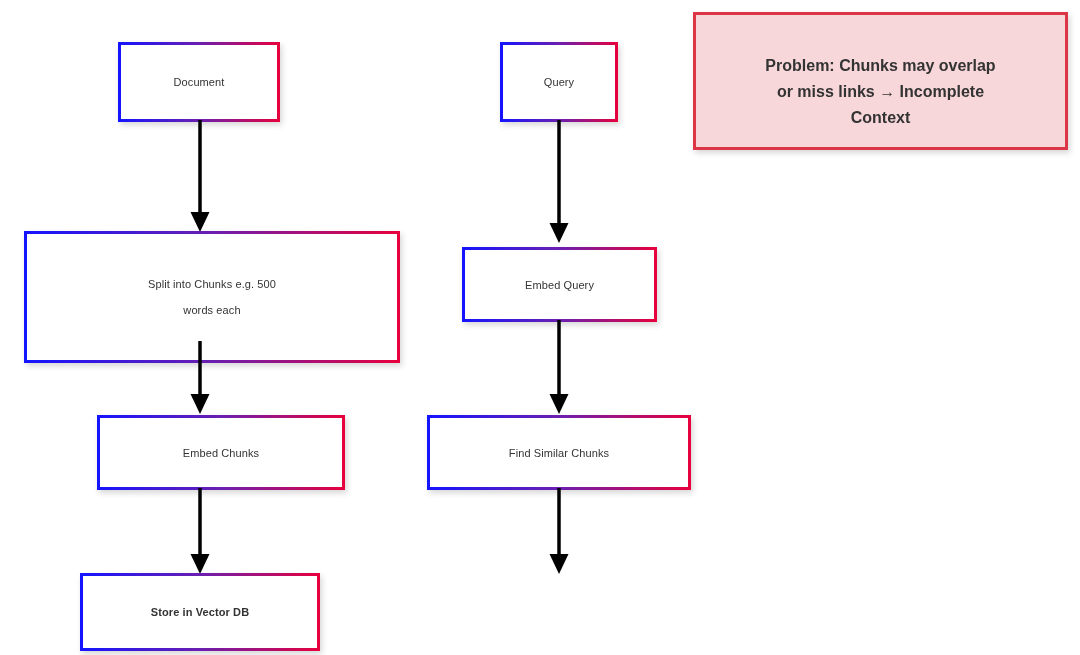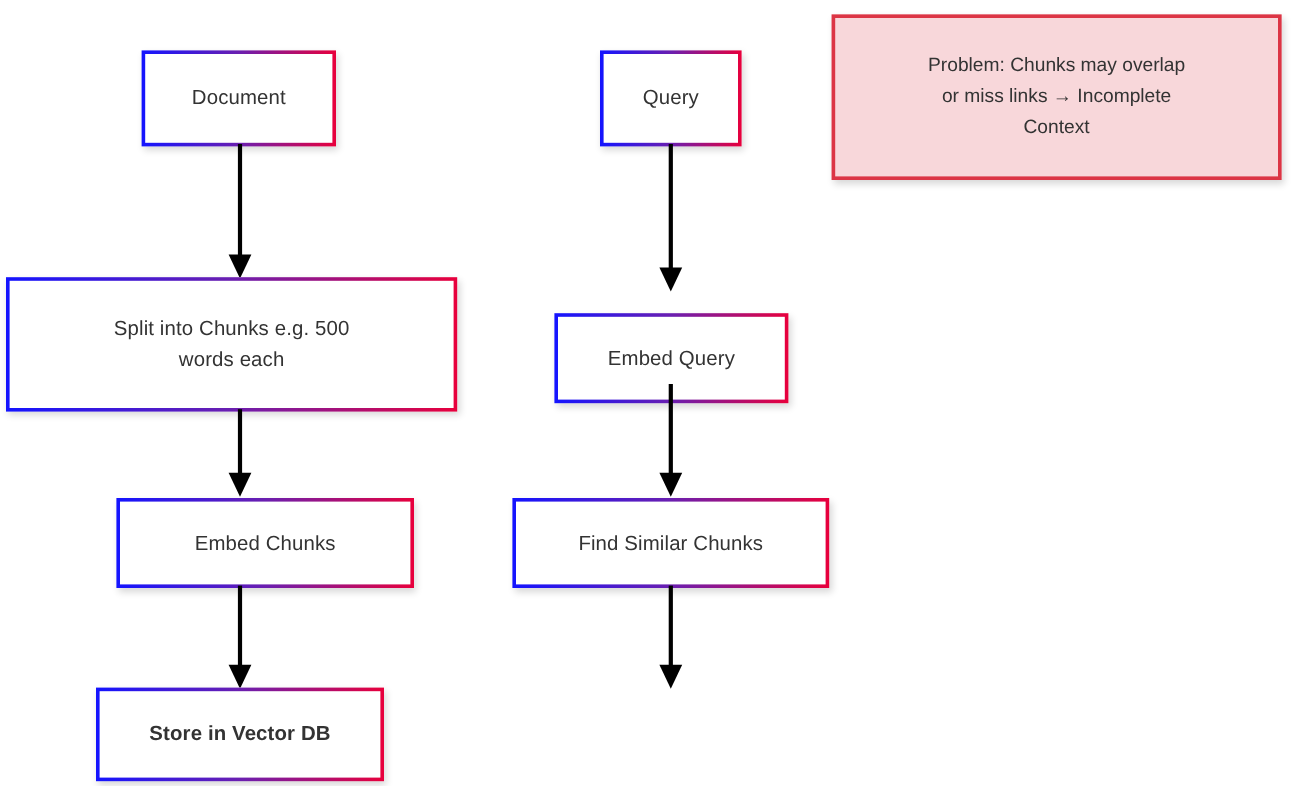--- a/index.html
+++ b/index.html
@@ -32,37 +32,38 @@
     height: 100%;
     background: #ffffff;
     display: flex;
     align-items: center;
     justify-content: center;
     text-align: center;
     padding: 2px 8px;
   }
   .node-label {
     color: #333333;
-    font-size: 17px;
+    font-size: 11px;
     line-height: 26px;
     letter-spacing: 0.1px;
     white-space: pre-line;
   }
 
   
   .callout {
     position: absolute;
     background: #f8d7da;
     border: 3px solid #dc3545;
     box-shadow: 2px 3px 6px rgba(0,0,0,0.16);
     display: flex;
-    align-items: center;
+    align-items: flex-end;
     justify-content: center;
     text-align: center;
     padding: 16px 14px;
+    font-weight: bold;
   }
   .callout-label {
     color: #333333;
     font-size: 16px;
     line-height: 26px;
   }
 
   
   .arrow {
     position: absolute;
@@ -81,21 +82,21 @@
     </div>
   </div>
 
   <div class="arrow" style="left:185px; top:120px; width:30px; height:113px;">
     <svg width="30" height="113" viewBox="0 0 30 113" xmlns="http://www.w3.org/2000/svg">
       <line x1="15" y1="0" x2="15" y2="96" stroke="#000000" stroke-width="3.5"></line>
       <polygon points="15,112 5.5,92 24.5,92" fill="#000000"></polygon>
     </svg>
   </div>
 
-  <div class="node" style="left:5px; top:231px; width:376px; height:112px;">
+  <div class="node" style="left:24px; top:231px; width:376px; height:132px;">
     <div class="node-inner">
       <span class="node-label">Split into Chunks e.g. 500
 words each</span>
     </div>
   </div>
 
   <div class="arrow" style="left:185px; top:341px; width:30px; height:74px;">
     <svg width="30" height="74" viewBox="0 0 30 74" xmlns="http://www.w3.org/2000/svg">
       <line x1="15" y1="0" x2="15" y2="57" stroke="#000000" stroke-width="3.5"></line>
       <polygon points="15,73 5.5,53 24.5,53" fill="#000000"></polygon>
@@ -127,21 +128,21 @@
     </div>
   </div>
 
   <div class="arrow" style="left:544px; top:120px; width:30px; height:124px;">
     <svg width="30" height="124" viewBox="0 0 30 124" xmlns="http://www.w3.org/2000/svg">
       <line x1="15" y1="0" x2="15" y2="107" stroke="#000000" stroke-width="3.5"></line>
       <polygon points="15,123 5.5,103 24.5,103" fill="#000000"></polygon>
     </svg>
   </div>
 
-  <div class="node" style="left:462px; top:261px; width:195px; height:75px;">
+  <div class="node" style="left:462px; top:247px; width:195px; height:75px;">
     <div class="node-inner">
       <span class="node-label">Embed Query</span>
     </div>
   </div>
 
   <div class="arrow" style="left:544px; top:320px; width:30px; height:95px;">
     <svg width="30" height="95" viewBox="0 0 30 95" xmlns="http://www.w3.org/2000/svg">
       <line x1="15" y1="0" x2="15" y2="78" stroke="#000000" stroke-width="3.5"></line>
       <polygon points="15,94 5.5,74 24.5,74" fill="#000000"></polygon>
     </svg>

